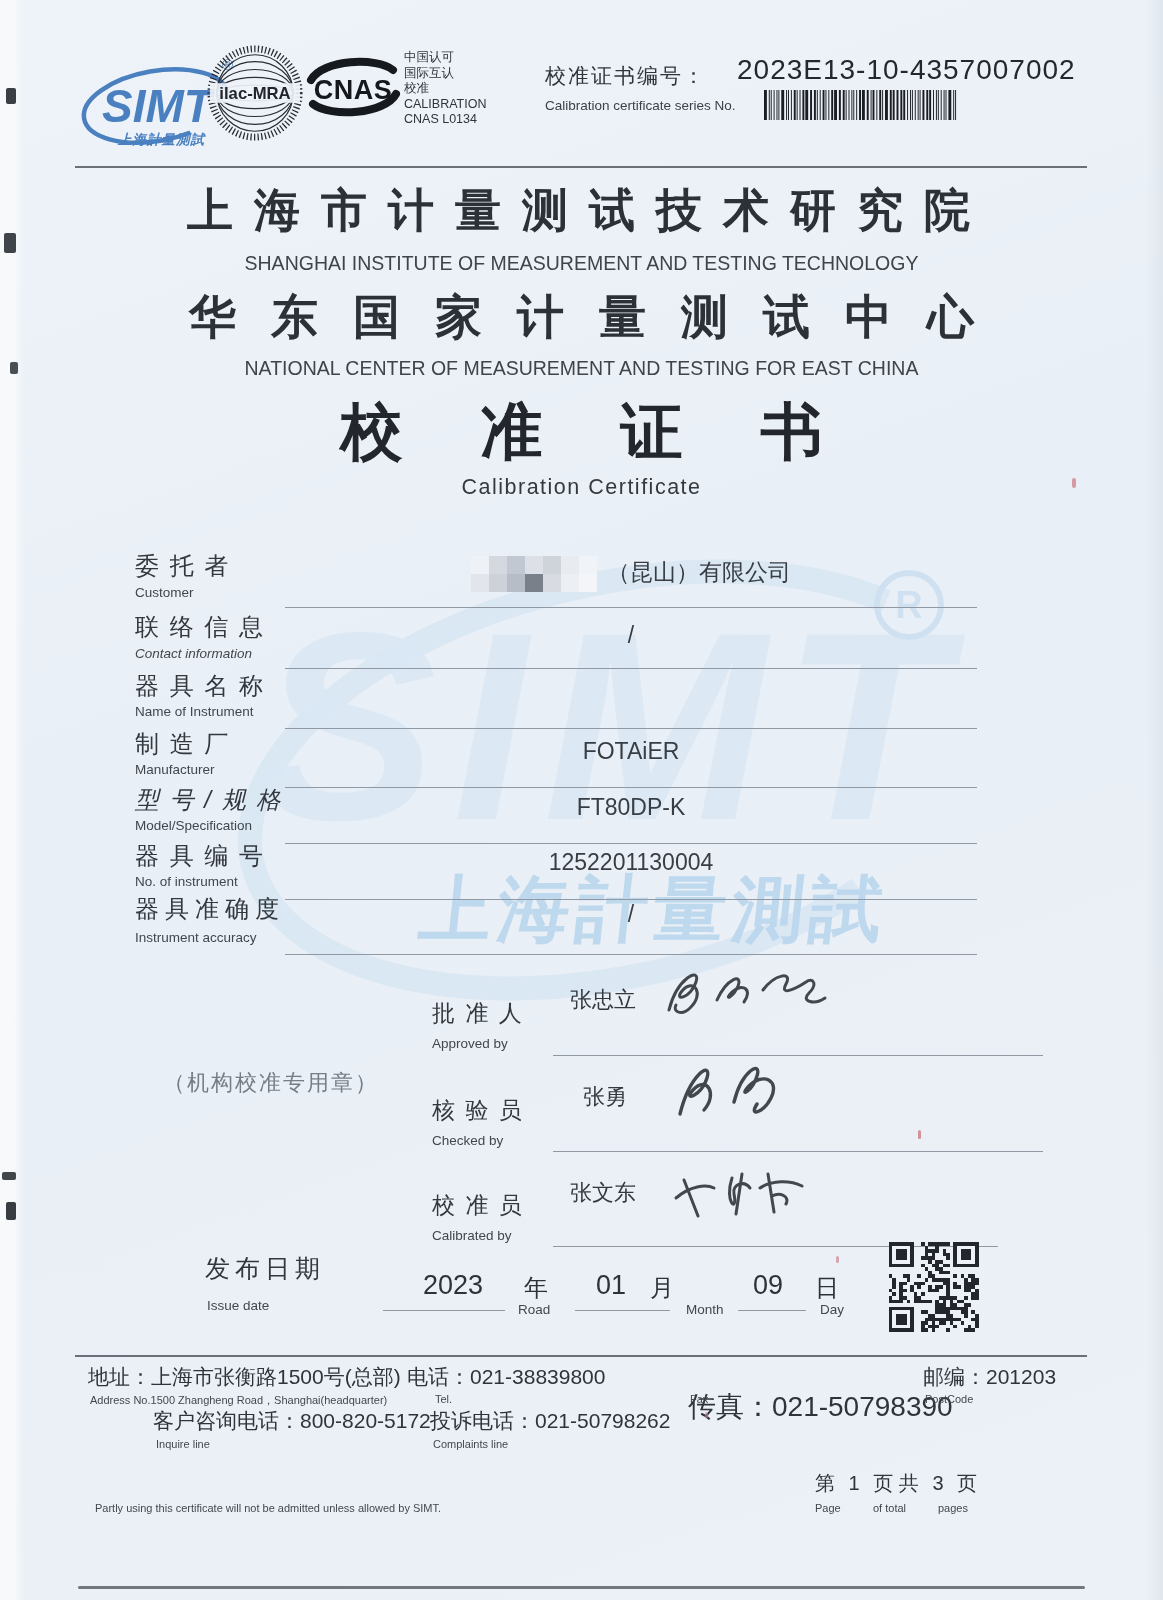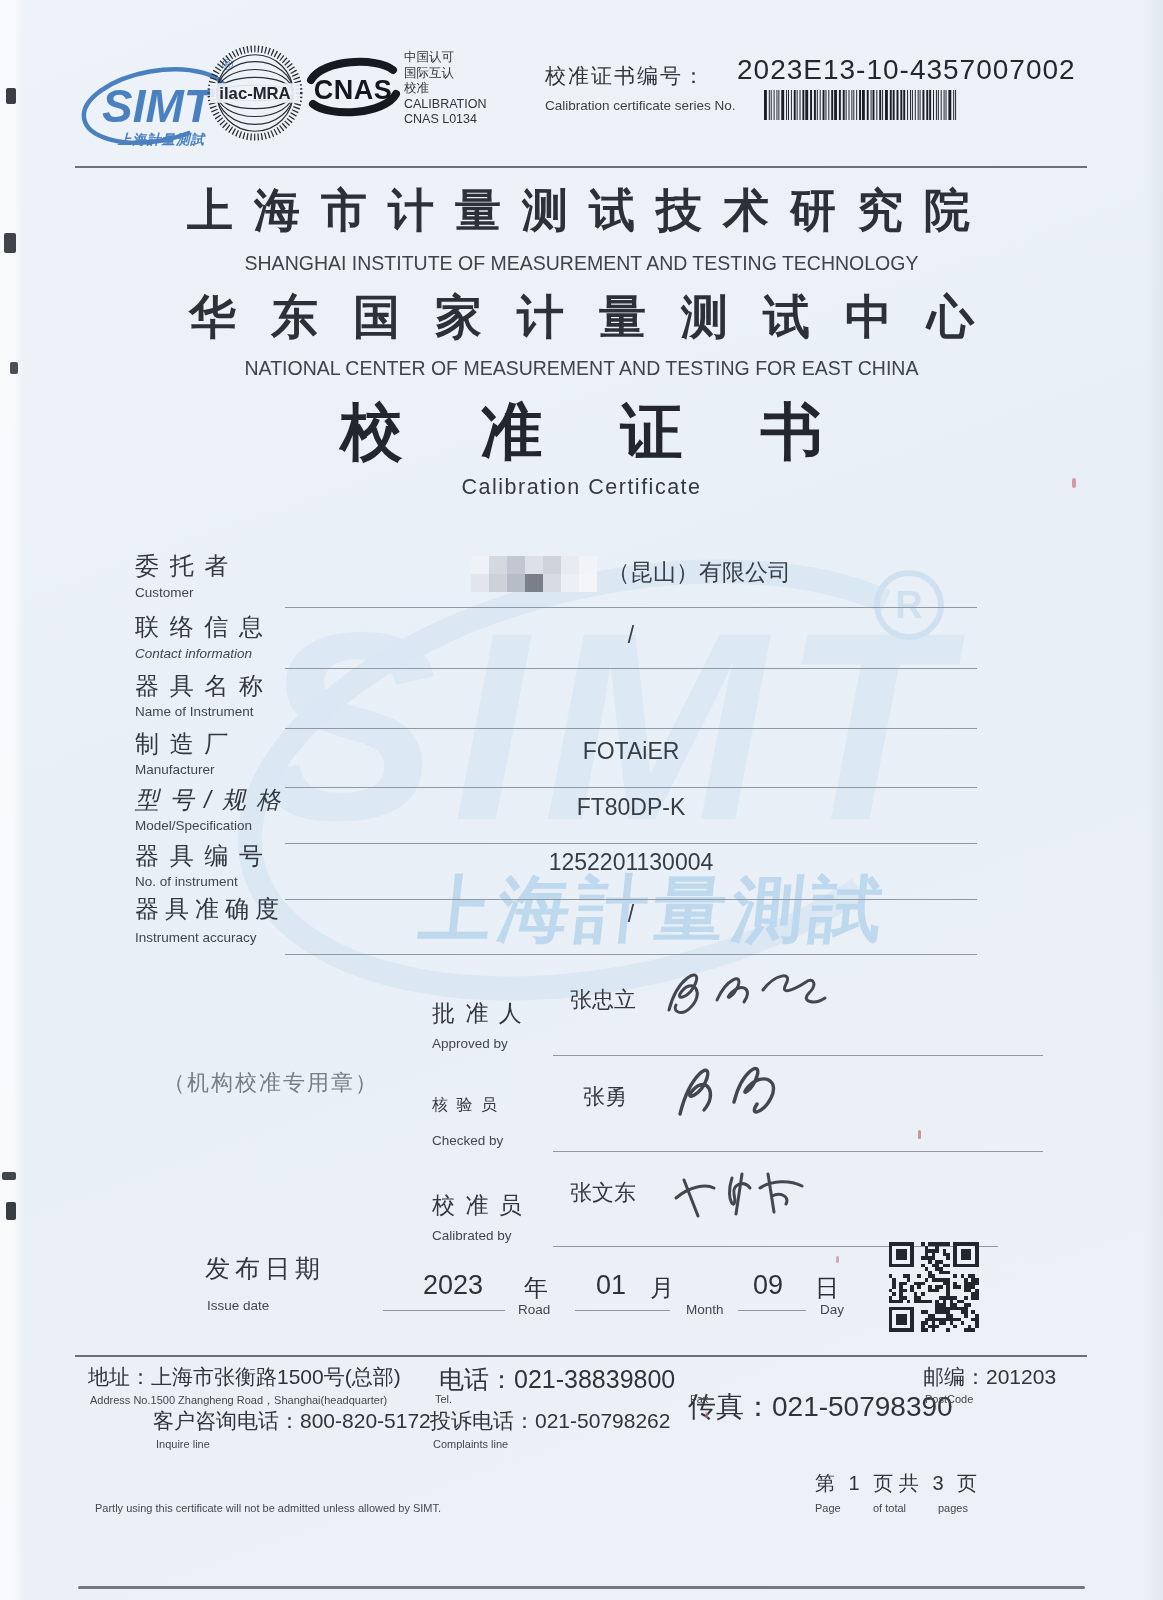--- a/index.html
+++ b/index.html
@@ -225,21 +225,21 @@
   <div class="t sig-name" style="left:570px;top:985px;z-index:2;">张忠立</div>
   <svg class="t" style="left:655px;top:958px;z-index:2;" width="185" height="80" viewBox="0 0 185 80">
     <g fill="none" stroke="#2b3036" stroke-width="3" stroke-linecap="round" opacity="0.88">
       <path d="M14,52 C22,20 46,8 41,24 C36,40 18,44 27,33 C39,19 50,36 35,50 C27,58 17,54 21,47"></path>
       <path d="M62,42 C72,20 88,15 83,28 C78,40 68,43 77,34 C88,24 98,32 89,44"></path>
       <path d="M108,32 C120,16 138,13 131,26 C124,39 142,30 151,24 C158,19 163,26 154,35 C145,44 160,47 170,40"></path>
     </g>
   </svg>
   <div class="fline" style="left:553px;top:1055px;width:490px;z-index:2;"></div>
 
-  <div class="t flabel" style="left:432px;top:1095px;font-size:16px;z-index:2;">核  验  员</div>
+  <div class="t flabel" style="left:432px;top:1095px;font-size:23px;z-index:2;">核  验  员</div>
   <div class="t flabel-en" style="left:432px;top:1133px;z-index:2;">Checked by</div>
   <div class="t sig-name" style="left:583px;top:1082px;z-index:2;">张勇</div>
   <svg class="t" style="left:668px;top:1052px;z-index:2;" width="150" height="88" viewBox="0 0 150 88">
     <g fill="none" stroke="#2b3036" stroke-width="3.4" stroke-linecap="round" opacity="0.88">
       <path d="M12,62 C22,22 44,8 39,26 C34,44 14,50 25,38 C39,23 50,42 36,58"></path>
       <path d="M66,50 C74,18 94,8 89,24 C84,40 70,46 81,34 C95,20 112,28 103,46 C96,60 80,66 89,52"></path>
     </g>
   </svg>
   <div class="fline" style="left:553px;top:1151px;width:490px;z-index:2;"></div>
 
@@ -478,21 +478,21 @@
       <rect x="20" y="2" width="3" height="3" fill="#23272d"></rect>
       <rect x="0" y="18" width="7" height="7" fill="#23272d"></rect>
       <rect x="1" y="19" width="5" height="5" fill="#eef2f8"></rect>
       <rect x="2" y="20" width="3" height="3" fill="#23272d"></rect>
     </svg>
 
   <div class="rule" style="left:75px;top:1355px;width:1012px;z-index:2;"></div>
 
   <div class="t" style="left:88px;top:1363px;font-size:21px;color:#2f343b;z-index:2;">地址：上海市张衡路1500号(总部)</div>
   <div class="t" style="left:90px;top:1393px;font-size:11px;color:#43484f;z-index:2;">Address No.1500 Zhangheng Road，Shanghai(headquarter)</div>
-  <div class="t" style="left:439px;top:1363px;font-size:25px;color:#2f343b;z-index:2;">电话：021-38839800</div>
+  <div class="t" style="left:407px;top:1363px;font-size:21px;color:#2f343b;z-index:2;">电话：021-38839800</div>
   <div class="t" style="left:435px;top:1393px;font-size:11px;color:#43484f;z-index:2;">Tel.</div>
   <div class="t" style="left:688px;top:1388px;font-size:28px;color:#2f343b;z-index:2;">传真：021-50798390</div>
   <div class="t" style="left:690px;top:1393px;font-size:11px;color:#43484f;z-index:2;">Fax</div>
   <div class="t" style="left:923px;top:1363px;font-size:21px;color:#2f343b;z-index:2;">邮编：201203</div>
   <div class="t" style="left:925px;top:1393px;font-size:11px;color:#43484f;z-index:2;">PostCode</div>
 
   <div class="t" style="left:153px;top:1407px;font-size:21px;color:#2f343b;z-index:2;">客户咨询电话：800-820-5172</div>
   <div class="t" style="left:156px;top:1438px;font-size:11px;color:#43484f;z-index:2;">Inquire line</div>
   <div class="t" style="left:430px;top:1407px;font-size:21px;color:#2f343b;z-index:2;">投诉电话：021-50798262</div>
   <div class="t" style="left:433px;top:1438px;font-size:11px;color:#43484f;z-index:2;">Complaints line</div>

